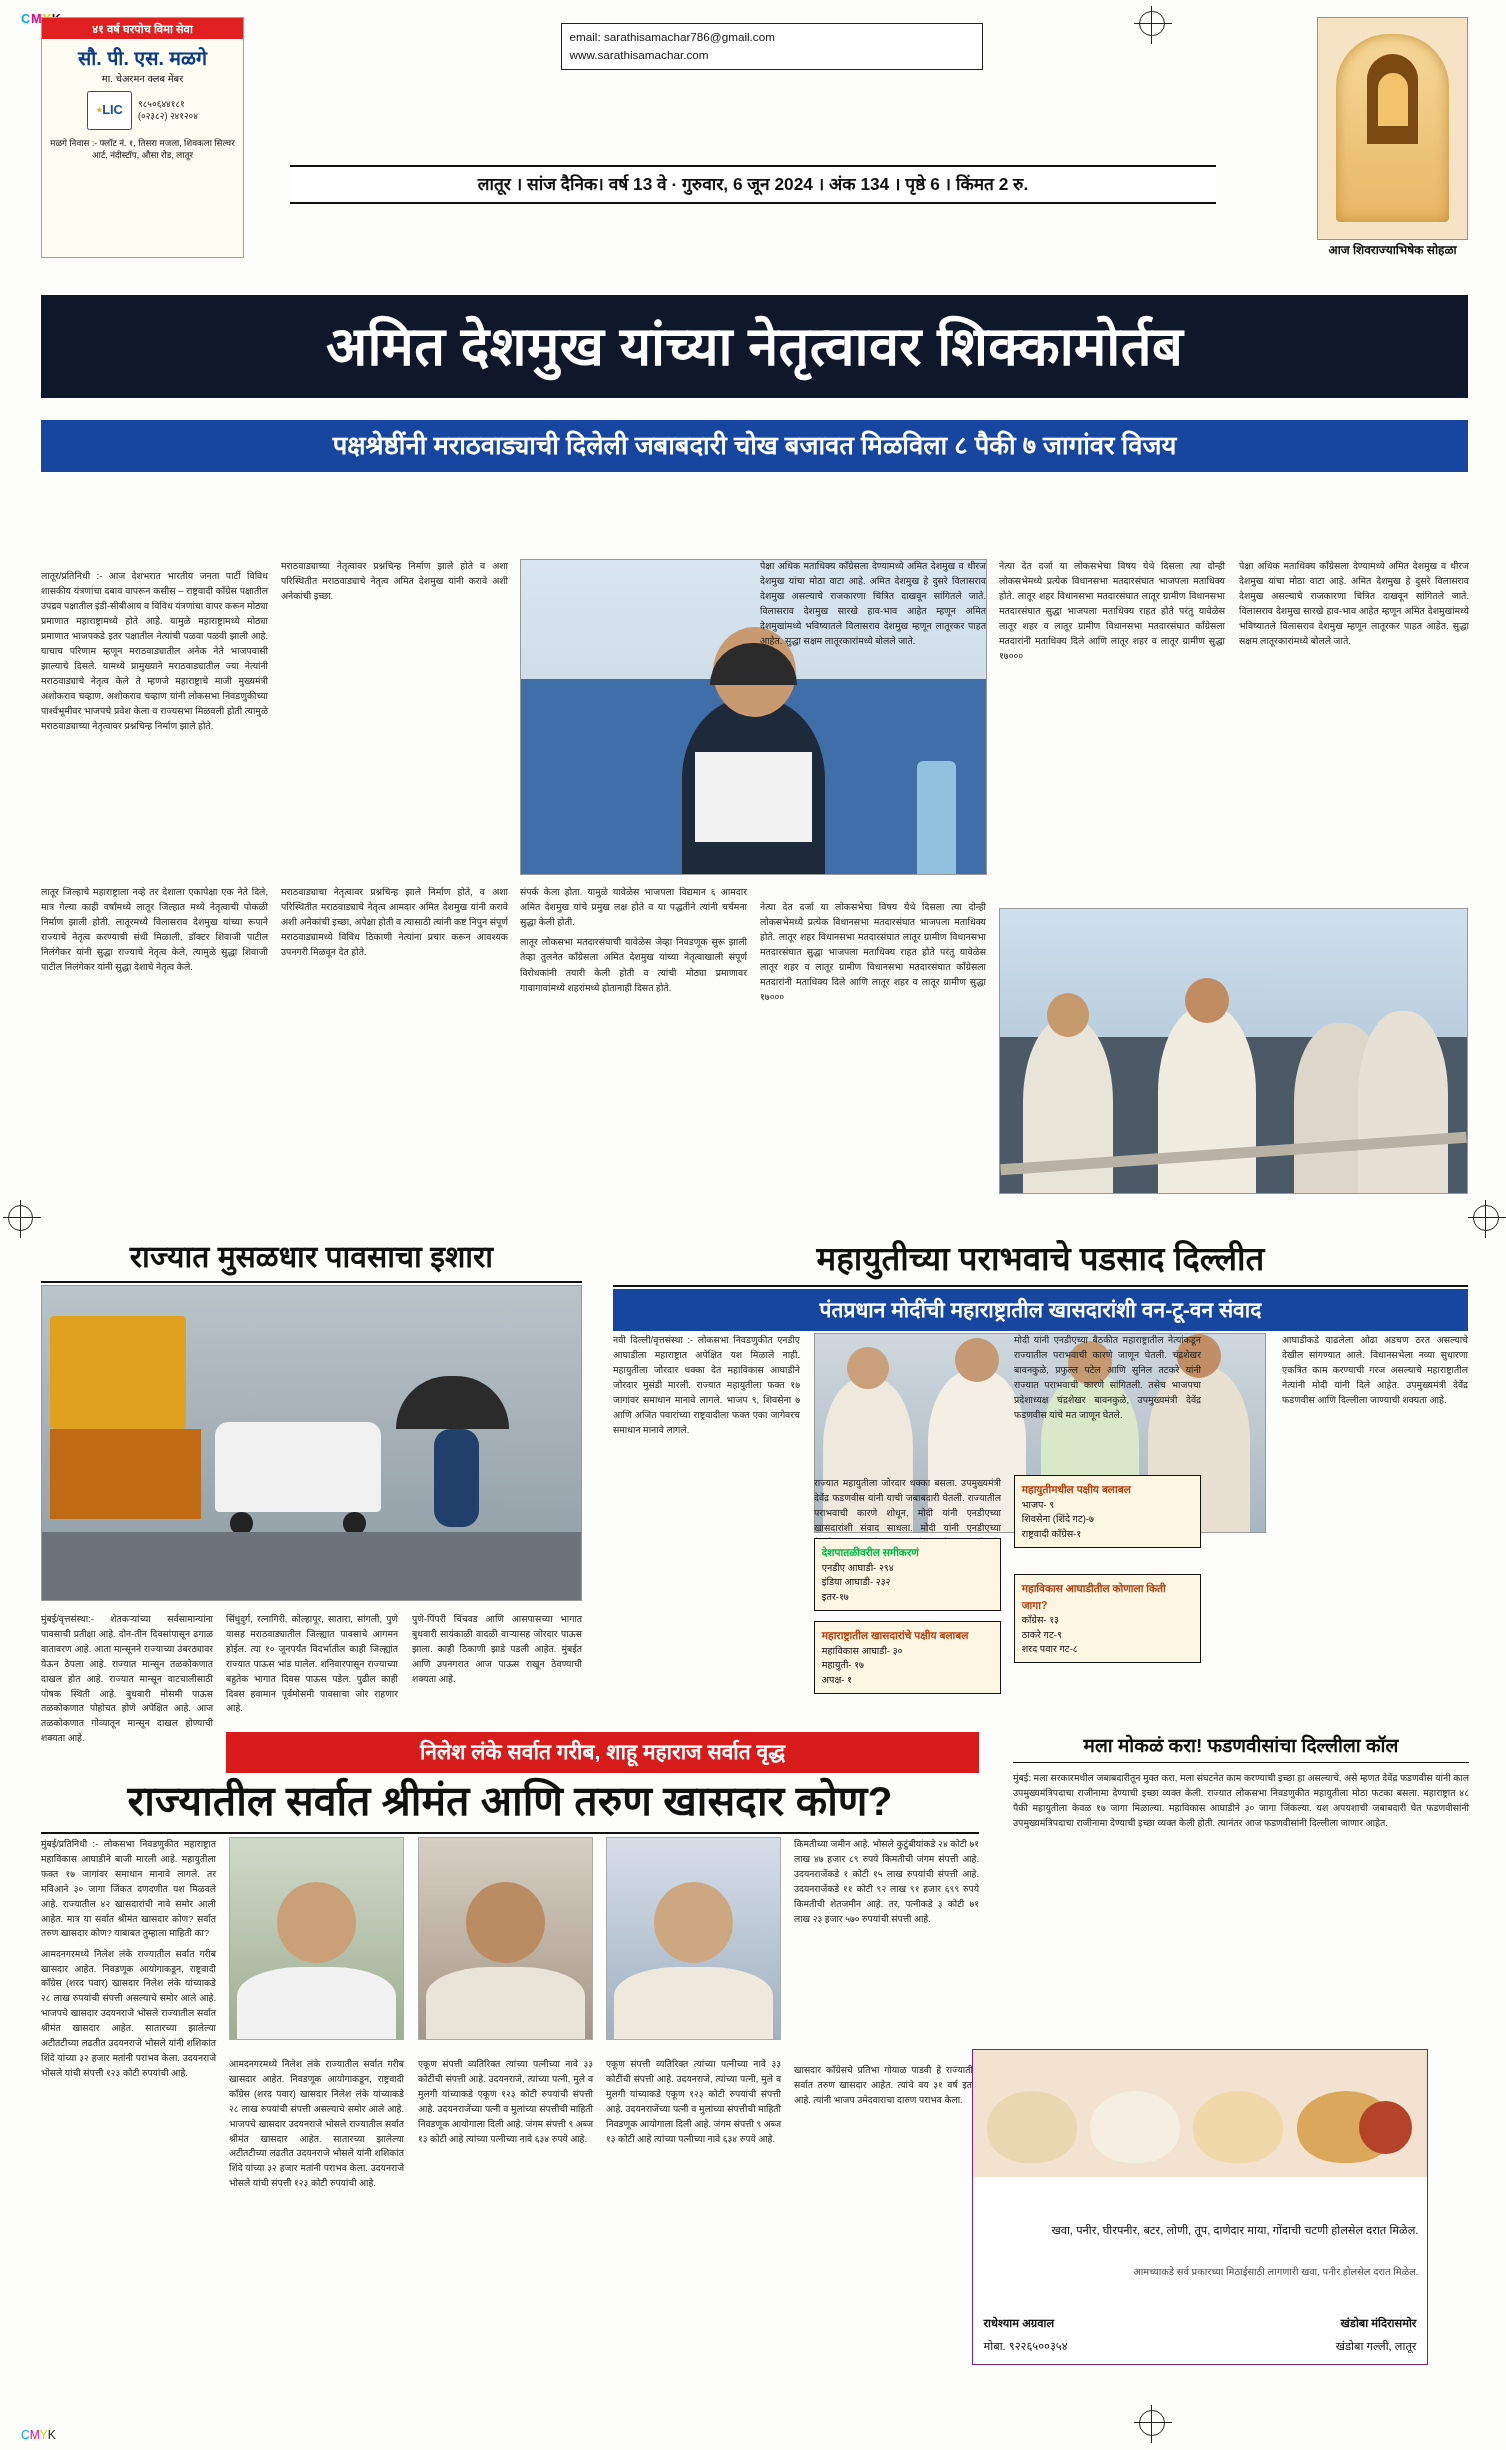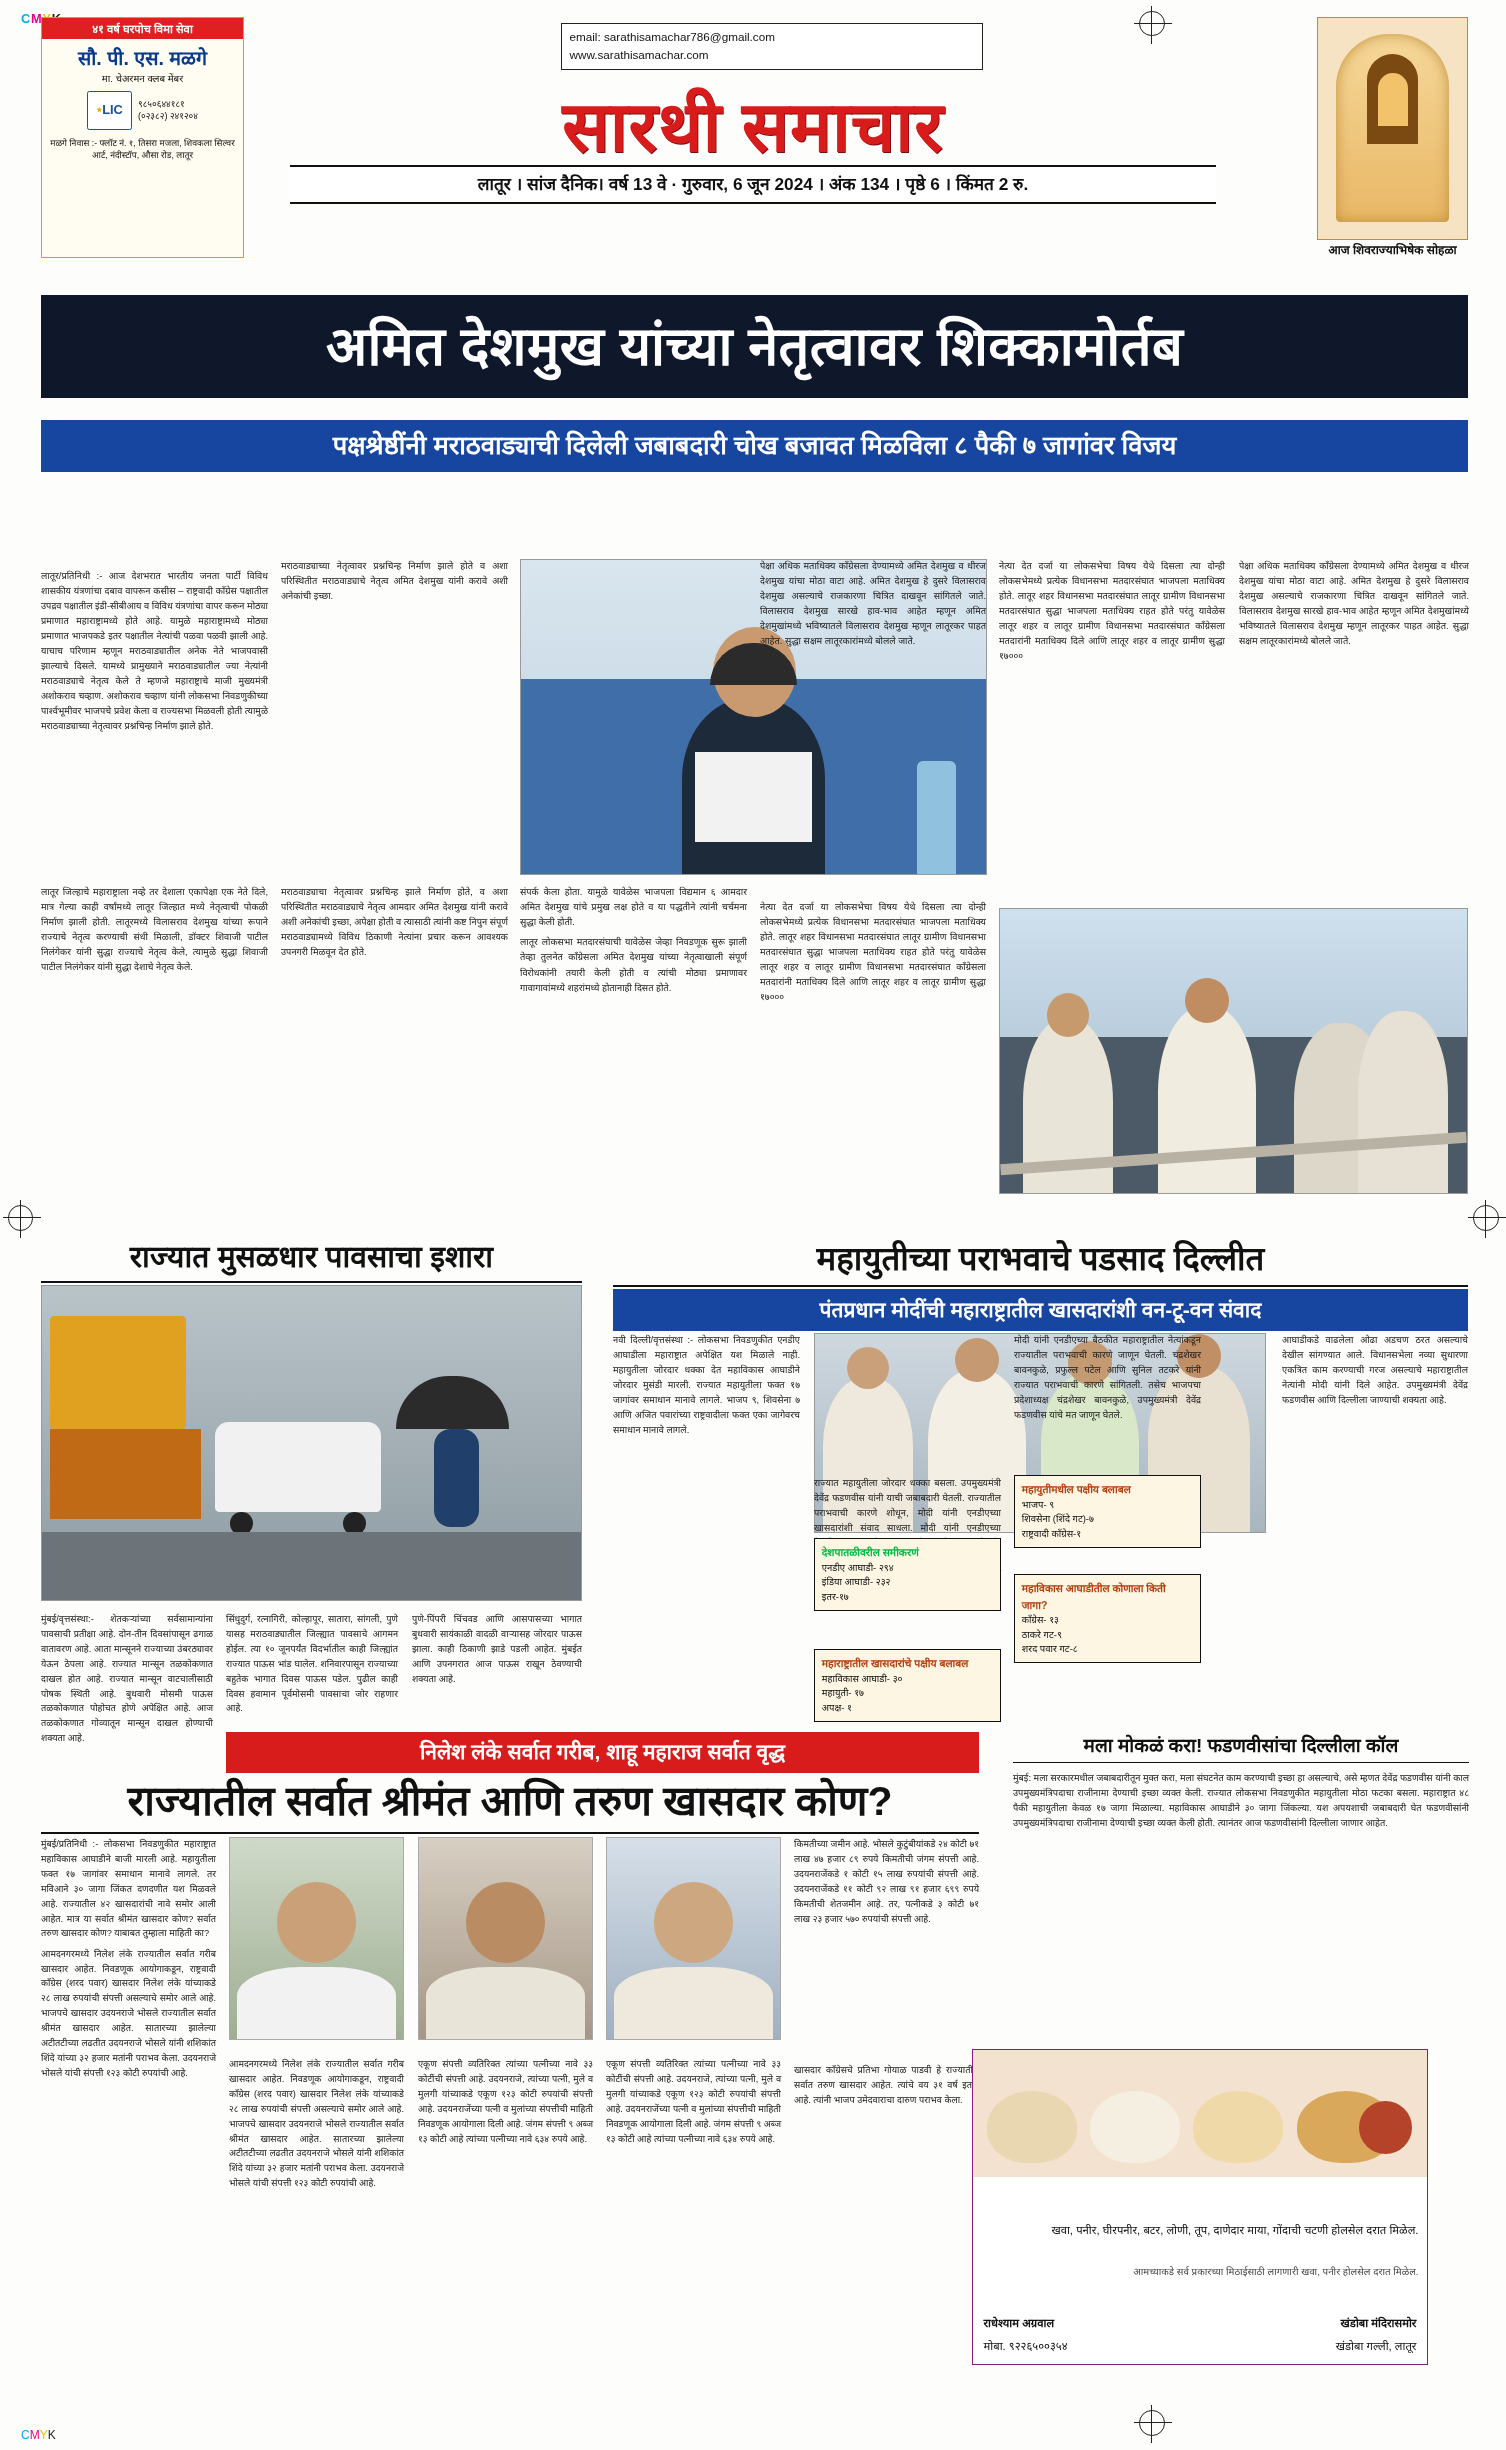--- a/index.html
+++ b/index.html
@@ -268,21 +268,20 @@
       <div class="addr">मळगे निवास :- फ्लॉट नं. १, तिसरा मजला,
 शिवकला सिल्वर आर्ट, नंदीस्टॉप,
 औसा रोड, लातूर</div>
     </div>
 
     <div class="contact-box">
       <span class="em">email: sarathisamachar786@gmail.com</span>
       <span class="em">www.sarathisamachar.com</span>
     </div>
 
-    <div class="paper-title">सारथी समाचार</div>
 
     <div class="subbar">लातूर । सांज दैनिक। वर्ष 13 वे · गुरुवार, 6 जून 2024 । अंक 134 । पृष्ठे 6 । किंमत 2 रु.</div>
 
     <div class="ad-right">
       <div class="temple"></div>
     </div>
     <div class="ad-right-cap">आज शिवराज्याभिषेक सोहळा</div>
   </div>
 
   <div class="headline-wrap">
@@ -401,21 +400,21 @@
       <p>आघाडीकडे वाढलेला ओढा अडचण ठरत असल्याचे देखील सांगण्यात आले. विधानसभेला नव्या सुधारणा एकत्रित काम करण्याची गरज असल्याचे महाराष्ट्रातील नेत्यांनी मोदी यांनी दिले आहेत. उपमुख्यमंत्री देवेंद्र फडणवीस आणि दिल्लीला जाण्याची शक्यता आहे.</p>
     </div>
 
     <div class="infobox" style="left:773px;top:303px;width:187px;">
       <div class="ib-title">देशपातळीवरील समीकरणं</div>
       <div>एनडीए आघाडी- २९४</div>
       <div>इंडिया आघाडी- २३२</div>
       <div>इतर-१७</div>
     </div>
 
-    <div class="infobox" style="left:773px;top:386px;width:187px;margin-top:28px;">
+    <div class="infobox" style="left:773px;top:386px;width:187px;">
       <div class="ib-title" style="color:#b3410f">महाराष्ट्रातील खासदारांचे पक्षीय बलाबल</div>
       <div>महाविकास आघाडी- ३०</div>
       <div>महायुती- १७</div>
       <div>अपक्ष- १</div>
     </div>
 
     <div class="infobox" style="left:973px;top:240px;width:187px;">
       <div class="ib-title" style="color:#b3410f">महायुतीमधील पक्षीय बलाबल</div>
       <div>भाजप- ९</div>
       <div>शिवसेना (शिंदे गट)-७</div>

